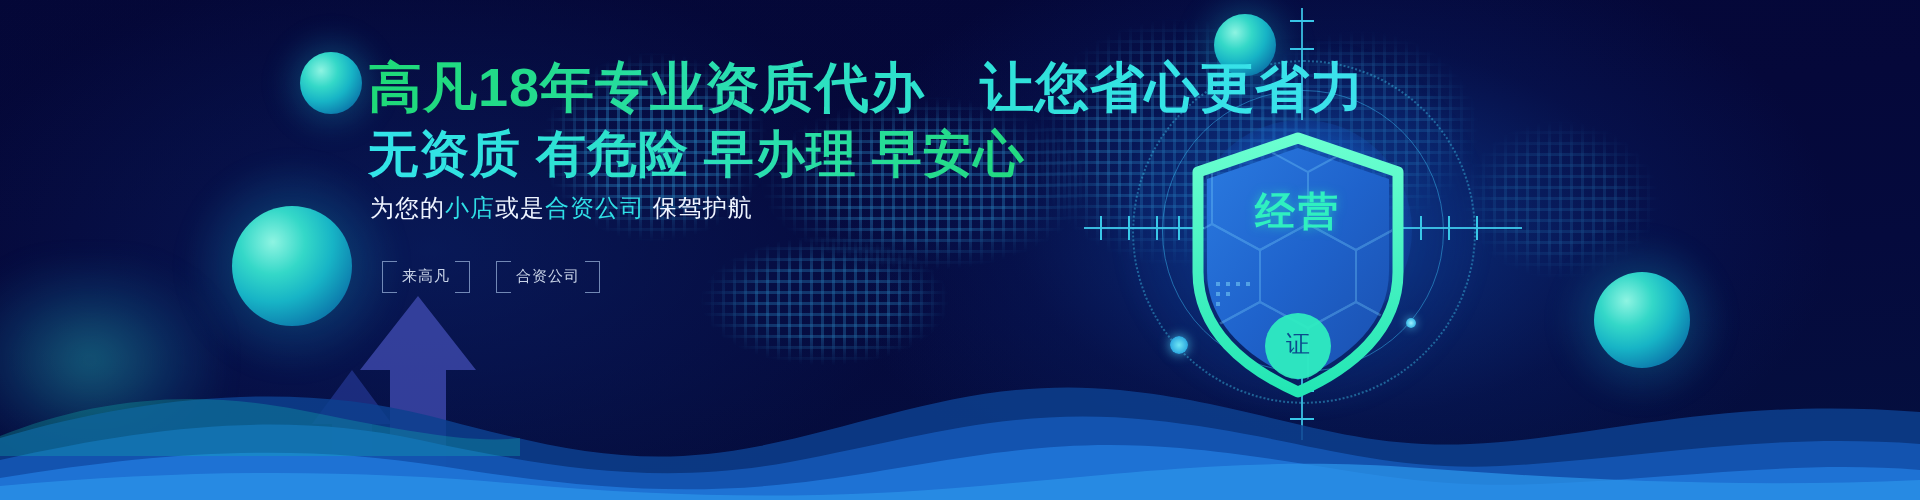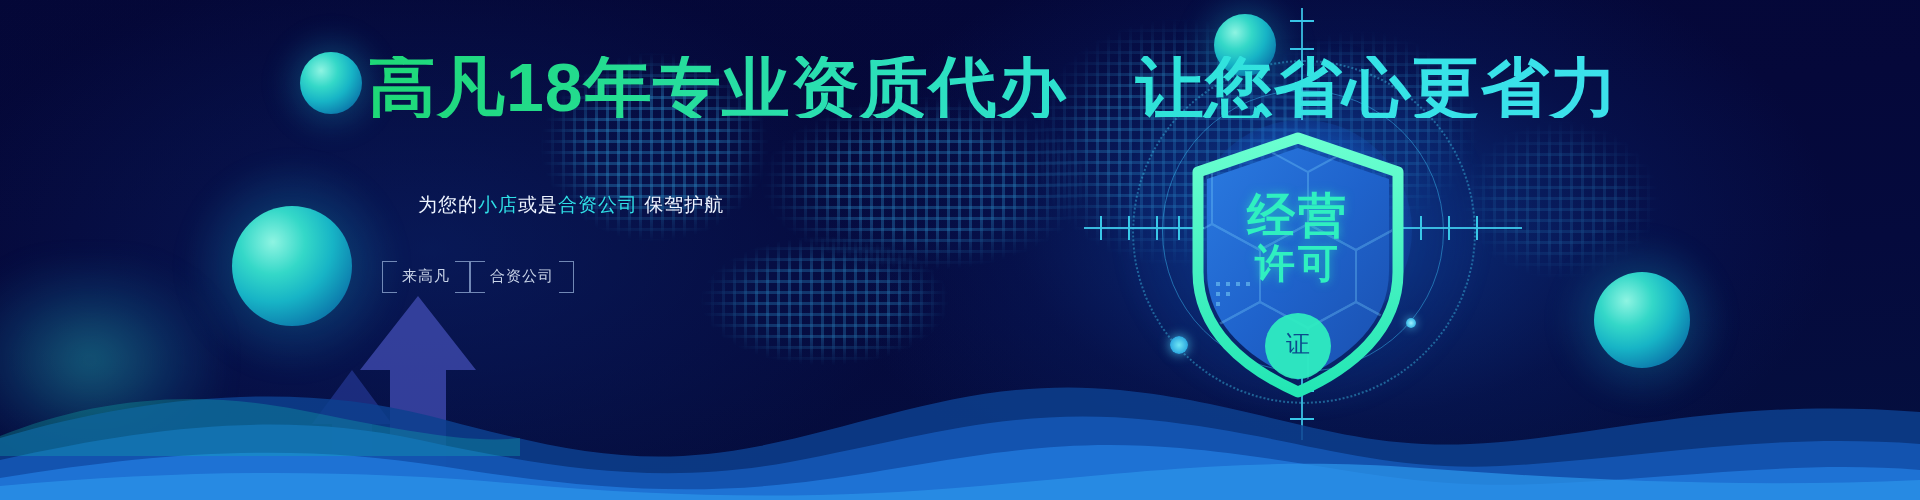--- a/index.html
+++ b/index.html
@@ -42,30 +42,30 @@
 
   .shieldWrap{position:absolute;left:1182px;top:132px;width:232px;height:268px;}
 
   
   .headline{
     position:absolute;left:368px;font-weight:bold;letter-spacing:1px;
     white-space:nowrap;
     background:linear-gradient(90deg,#25e07f 0%,#2ae39a 22%,#2fe3c4 48%,#2ee0e0 72%,#3fe0ea 100%);
     -webkit-background-clip:text;background-clip:text;color:transparent;
   }
-  #h1{top:56px;font-size:68px;line-height:62px;
+  #h1{top:56px;font-size:54px;line-height:62px;
       background:linear-gradient(90deg,#1ed977 0%,#24dc92 20%,#2ce0bb 42%,#2ee2d6 60%,#35e3e6 80%,#3ce1ec 100%);
       -webkit-background-clip:text;background-clip:text;color:transparent;}
   #h2{top:125px;font-size:50px;line-height:58px;
       background:linear-gradient(90deg,#33e4ea 0%,#2fe2dc 22%,#2ce1c0 48%,#27dd9b 74%,#22d97f 100%);
       -webkit-background-clip:text;background-clip:text;color:transparent;}
-  .sub{position:absolute;left:370px;top:192px;font-size:19px;color:#eef4ff;letter-spacing:1px;white-space:nowrap;margin-left:48px;}
+  .sub{position:absolute;left:370px;top:192px;font-size:24px;color:#eef4ff;letter-spacing:1px;white-space:nowrap;}
   .sub .hi{color:#2fdfe6;}
 
-  .tags{position:absolute;left:382px;top:261px;display:flex;}
+  .tags{position:absolute;left:382px;top:261px;display:flex;gap:26px;}
   .tag{
     position:relative;height:30px;display:flex;align-items:center;justify-content:center;
     padding:0 20px;color:#c9d4e8;font-size:15px;letter-spacing:1px;white-space:nowrap;
   }
   .tag::before,.tag::after{
     content:"";position:absolute;width:14px;height:30px;top:0;
     border-top:1px solid rgba(150,175,215,.75);
     border-bottom:1px solid rgba(150,175,215,.75);
   }
   .tag::before{left:0;border-left:1px solid rgba(150,175,215,.75);}
@@ -196,26 +196,26 @@
         <rect x="54" y="150" width="4" height="4" fill="#8fe6ff"></rect>
         <rect x="34" y="160" width="4" height="4" fill="#8fe6ff"></rect>
         <rect x="44" y="160" width="4" height="4" fill="#8fe6ff"></rect>
         <rect x="34" y="170" width="4" height="4" fill="#8fe6ff"></rect>
         <rect x="64" y="150" width="4" height="4" fill="#8fe6ff"></rect>
       </g>
 
       <circle cx="116" cy="214" r="33" fill="#2ff0c0" opacity=".92"></circle>
     </svg>
 
-    <div class="shieldText" style="top:52px;font-size:48px;">经营</div>
-    <div class="shieldText" style="top:104px;font-size:40px;">许可</div>
+    <div class="shieldText" style="top:52px;font-size:40px;">经营</div>
     <div class="shieldText" style="top:196px;font-size:24px;color:#0b4a8c;letter-spacing:0;text-shadow:none;font-weight:normal;">证</div>
   </div>
 
   <div class="headline" id="h1">高凡18年专业资质代办　让您省心更省力</div>
+  <div class="headline" id="h2">无资质 有危险 早办理 早安心</div>
 
   <div class="sub">
     <span>为您的</span><span class="hi">小店</span><span>或是</span><span class="hi">合资公司</span><span> 保驾护航</span>
   </div>
 
   <div class="tags">
     <div class="tag">来高凡</div>
     <div class="tag">合资公司</div>
   </div>
 

